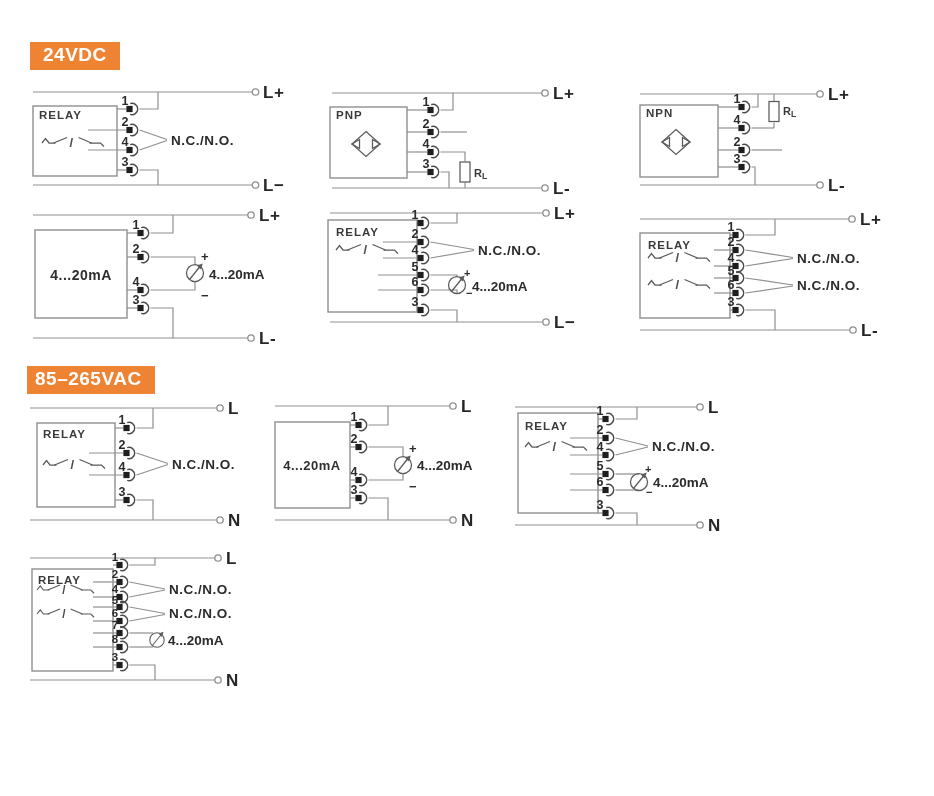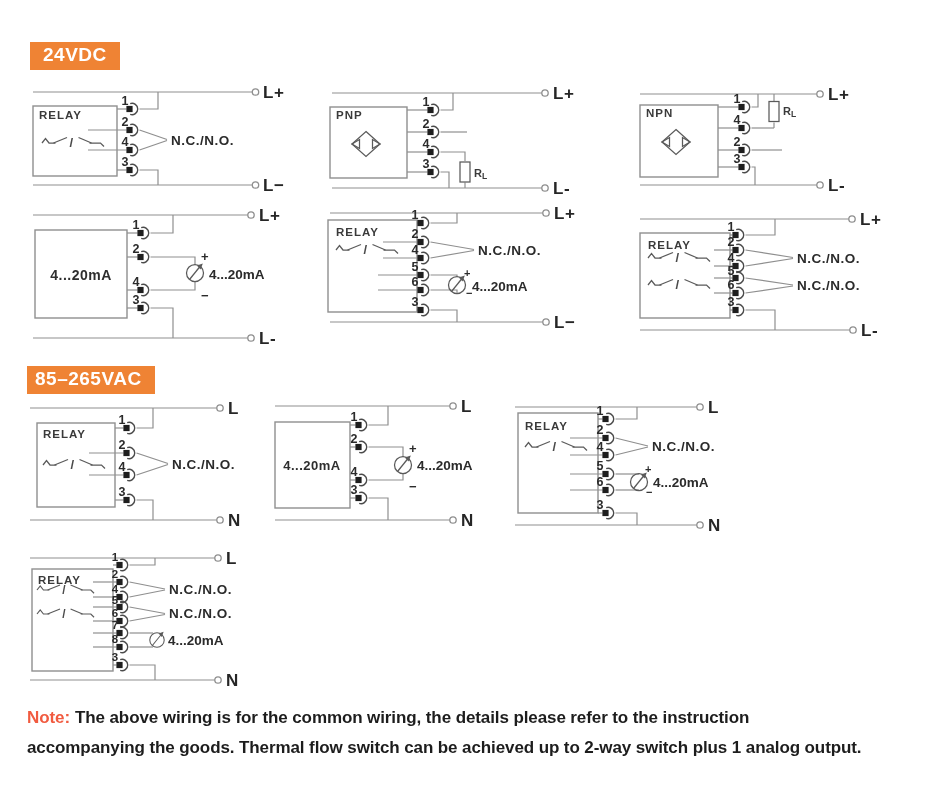--- a/index.html
+++ b/index.html
@@ -438,18 +438,14 @@
     <text class="num-sm" x="88" y="113">3</text>
     <text class="ncno" x="142" y="46">N.C./N.O.</text>
     <text class="ncno" x="142" y="70">N.C./N.O.</text>
     <text class="mlabel" x="141" y="97">4...20mA</text>
     <use href="#circ" x="191" y="10"></use>
     <use href="#circ" x="191" y="132"></use>
     <text class="rail" x="199" y="16">L</text>
     <text class="rail" x="199" y="138">N</text>
   </svg>
 
-  <div class="note">
-    <span class="pfx">Note:</span><span>The above wiring is for the common wiring, the details please refer to the instruction</span><br>
-    <span>accompanying the goods. Thermal flow switch can be achieved up to 2-way switch plus 1 analog output.</span>
-  </div>
 
 </div>
 
 </body></html>

